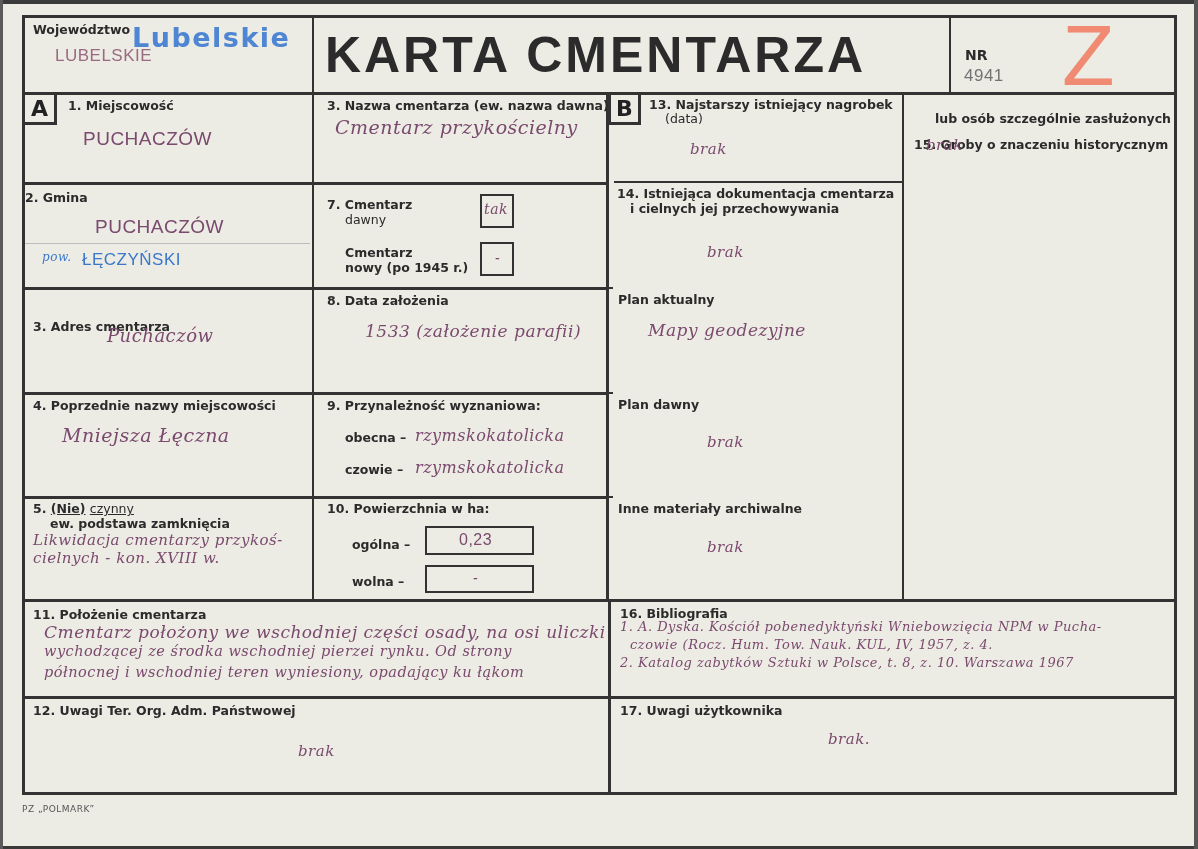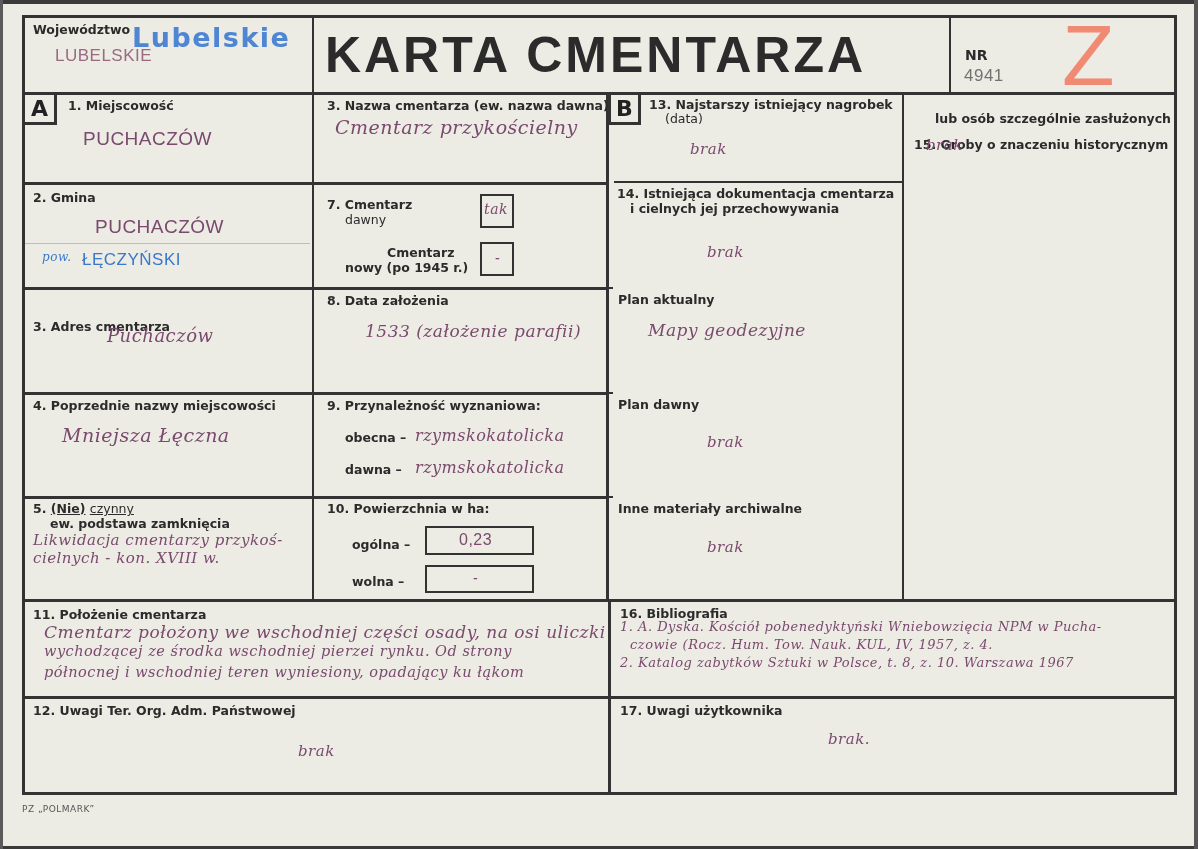--- a/index.html
+++ b/index.html
@@ -80,21 +80,21 @@
 <div class="title">KARTA CMENTARZA</div>
 <span class="label" style="left:965px; top:48px; font-size:14px;">NR</span>
 <span class="hand hand-gray" style="left:964px; top:66px; font-size:17px;">4941</span>
 <span class="big-z">Z</span>
 
 <div class="section-box" style="left:25px; top:95px;">A</div>
 
 <span class="label" style="left:68px; top:98px;">1. Miejscowość</span>
 <span class="hand" style="left:83px; top:128px; font-size:19px; font-style:normal; font-family:'Liberation Sans',sans-serif; color:#7a4a6e;">PUCHACZÓW</span>
 
-<span class="label" style="left:33px; top:190px;">2. Gmina</span>
+<span class="label" style="left:25px; top:190px;">2. Gmina</span>
 <span class="hand" style="left:95px; top:216px; font-size:19px; font-style:normal; font-family:'Liberation Sans',sans-serif; color:#7a4a6e;">PUCHACZÓW</span>
 <div class="faint-line" style="left:25px; top:243px; width:285px;"></div>
 <span class="hand hand-blue" style="left:42px; top:250px; font-size:12px;">pow.</span>
 <span class="hand hand-blue" style="left:82px; top:250px; font-size:17px; font-style:normal; font-family:'Liberation Sans',sans-serif;">ŁĘCZYŃSKI</span>
 
 <span class="label" style="left:33px; top:293px;margin-top:26px;">3. Adres cmentarza</span>
 <span class="hand" style="left:107px; top:325px; font-size:18px;">Puchaczów</span>
 
 <span class="label" style="left:33px; top:398px;">4. Poprzednie nazwy miejscowości</span>
 <span class="hand" style="left:62px; top:424px; font-size:19px;">Mniejsza Łęczna</span>
@@ -109,33 +109,33 @@
 <span class="hand" style="left:33px; top:549px; font-size:15px;">cielnych - kon. XVIII w.</span>
 
 <span class="label" style="left:327px; top:98px;">3. Nazwa cmentarza (ew. nazwa dawna)</span>
 <span class="hand" style="left:335px; top:116px; font-size:19px;">Cmentarz przykościelny</span>
 
 <span class="label" style="left:327px; top:197px;">7. Cmentarz</span>
 <span class="label" style="left:345px; top:212px; font-weight:normal;">dawny</span>
 <div class="small-box" style="left:480px; top:194px; width:34px; height:34px;">
   <span class="hand" style="left:2px; top:5px; font-size:14px;">tak</span>
 </div>
-<span class="label" style="left:345px; top:245px;margin-left:42px;">Cmentarz</span>
+<span class="label" style="left:345px; top:245px;">Cmentarz</span>
 <span class="label" style="left:345px; top:260px;">nowy (po 1945 r.)</span>
 <div class="small-box" style="left:480px; top:242px; width:34px; height:34px;">
   <span class="hand" style="left:13px; top:6px; font-size:14px;">-</span>
 </div>
 
 <span class="label" style="left:327px; top:293px;">8. Data założenia</span>
 <span class="hand" style="left:365px; top:321px; font-size:17px;">1533 (założenie parafii)</span>
 
 <span class="label" style="left:327px; top:398px;">9. Przynależność wyznaniowa:</span>
 <span class="label" style="left:345px; top:430px;">obecna –</span>
 <span class="hand" style="left:415px; top:426px; font-size:16px;">rzymskokatolicka</span>
-<span class="label" style="left:345px; top:462px;">dawna –</span>
+<span class="label" style="left:345px; top:462px;">czowie –</span>
 <span class="hand" style="left:415px; top:458px; font-size:16px;">rzymskokatolicka</span>
 
 <span class="label" style="left:327px; top:501px;">10. Powierzchnia w ha:</span>
 <span class="label" style="left:352px; top:537px;">ogólna –</span>
 <div class="small-box" style="left:425px; top:526px; width:109px; height:29px;">
   <span class="hand" style="left:32px; top:3px; font-size:16px; font-style:normal; font-family:'Liberation Sans',sans-serif;">0,23</span>
 </div>
 <span class="label" style="left:352px; top:574px;">wolna –</span>
 <div class="small-box" style="left:425px; top:565px; width:109px; height:28px;">
   <span class="hand" style="left:46px; top:3px; font-size:14px;">-</span>

